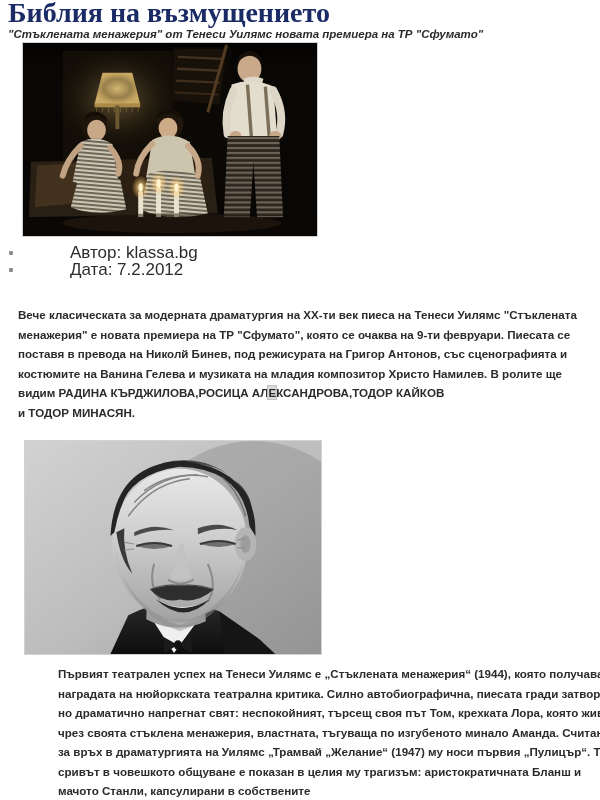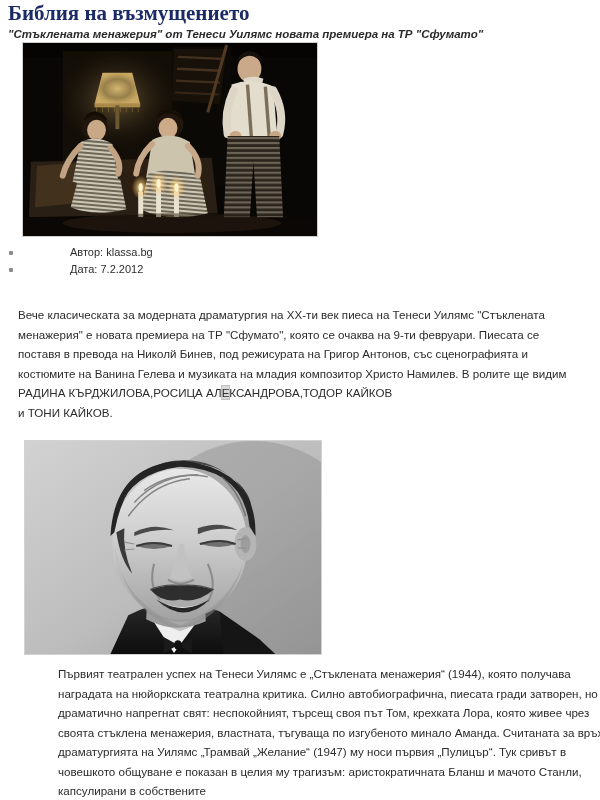--- a/index.html
+++ b/index.html
@@ -20,21 +20,21 @@
     position: relative;
     width: 600px;
     height: 800px;
     background: #fff;
     box-sizing: border-box;
   }
 
   
   .article-title {
     font-family: "Liberation Serif", serif;
-    font-size: 21px;
+    font-size: 28px;
     font-weight: bold;
     color: #1b2b66;
     letter-spacing: 0px;
     margin: 0;
     padding: 2px 0 0 8px;
     line-height: 22px;
     white-space: nowrap;
   }
   .article-subtitle {
     font-family: "Liberation Sans", sans-serif;
@@ -67,21 +67,21 @@
     position: absolute;
     left: 0;
     top: 244px;
     width: 560px;
     margin: 0;
     padding: 0;
     list-style: none;
   }
   .meta-list li {
     position: relative;
-    font-size: 11px;
+    font-size: 17px;
     line-height: 17px;
     color: #2d2d2d;
     padding-left: 70px;
     height: 17px;
   }
   .meta-list li .bullet {
     position: absolute;
     left: 9px;
     top: 7px;
     width: 4px;
@@ -96,20 +96,21 @@
     left: 0;
     width: 600px;
   }
   .body-block p {
     margin: 0;
     padding: 0 18px 0 18px;
     font-size: 11.6px;
     line-height: 19.5px;
     color: #2b2b2b;
     text-align: left;
+    font-weight: bold;
   }
   .para-1 { top: 305px; }
   .para-2 { top: 664px; padding-left: 40px; }
 
   .sel-char {
     background: #d9d9d9;
     outline: 1px solid #c2c2c2;
     padding: 0 0px;
   }
 
@@ -262,21 +263,21 @@
       <span>Автор: klassa.bg</span>
     </li>
     <li>
       <span class="bullet"></span>
       <span>Дата: 7.2.2012</span>
     </li>
   </ul>
 
   <div class="body-block para-1">
     <p><span>Вече класическата за модерната драматургия на ХХ-ти век пиеса на Тенеси Уилямс "Стъклената менажерия" е новата премиера на ТР "Сфумато", която се очаква на 9-ти февруари. Пиесата се поставя в превода на Николй Бинев, под режисурата на Григор Антонов, със  сценографията и костюмите на Ванина Гелева и музиката на младия композитор Христо Намилев.  В ролите ще видим РАДИНА КЪРДЖИЛОВА,РОСИЦА АЛ</span><span class="sel-char">Е</span><span>КСАНДРОВА,ТОДОР КАЙКОВ</span></p>
-    <p>и ТОНИ КАЙКОВ.</p>
+    <p>и ТОДОР МИНАСЯН.</p>
   </div>
 
   <div class="portrait-photo">
     <svg viewBox="0 0 298 215" preserveAspectRatio="none">
       <defs>
         <linearGradient id="bgGrey" x1="0" y1="0" x2="1" y2="1">
           <stop offset="0%" stop-color="#d2d2d2"></stop>
           <stop offset="55%" stop-color="#bcbcbc"></stop>
           <stop offset="100%" stop-color="#9a9a9a"></stop>
         </linearGradient>

